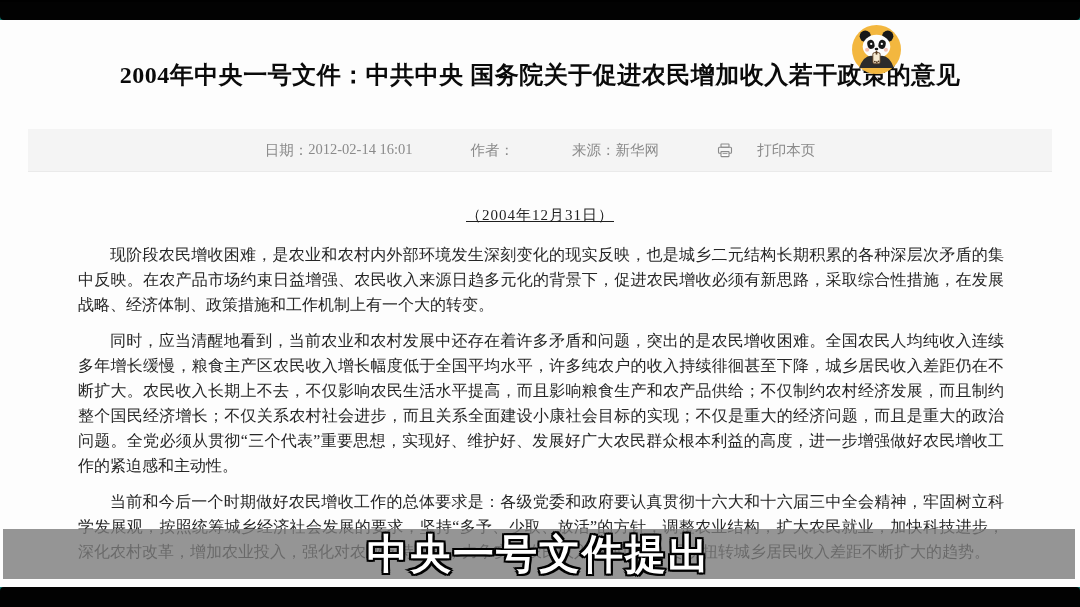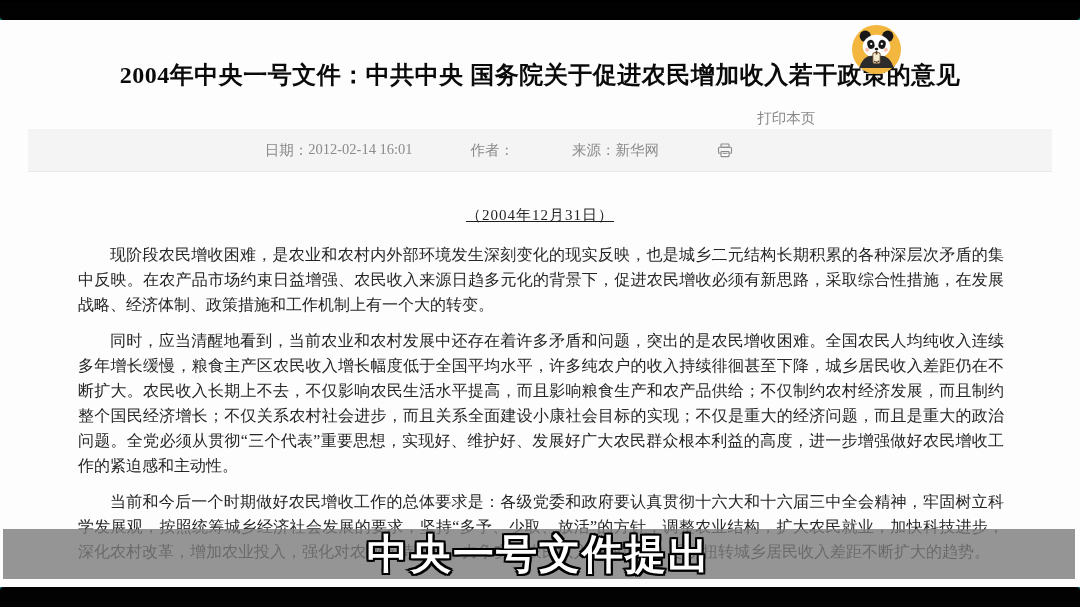--- a/index.html
+++ b/index.html
@@ -58,21 +58,21 @@
     border-bottom: 1px solid #eaeaea;
     display: flex;
     align-items: center;
     justify-content: center;
     gap: 58px;
     font-size: 14.5px;
     color: #8a8a8a;
   }
   .meta-item { display: flex; align-items: flex-start; white-space: pre; }
   .meta-item .val { color: #8a8a8a; }
-  .print-btn { display: flex; align-items: flex-start; gap: 4px; cursor: pointer; color: #8a8a8a; }
+  .print-btn { display: flex; align-items: center; gap: 4px; cursor: pointer; color: #8a8a8a; }
   .print-btn svg { display: block; }
 
   .doc-date {
     margin-top: 34px;
     text-align: center;
     font-size: 15px;
     color: #1f1f1f;
     letter-spacing: 1px;
     text-decoration: underline;
   }

